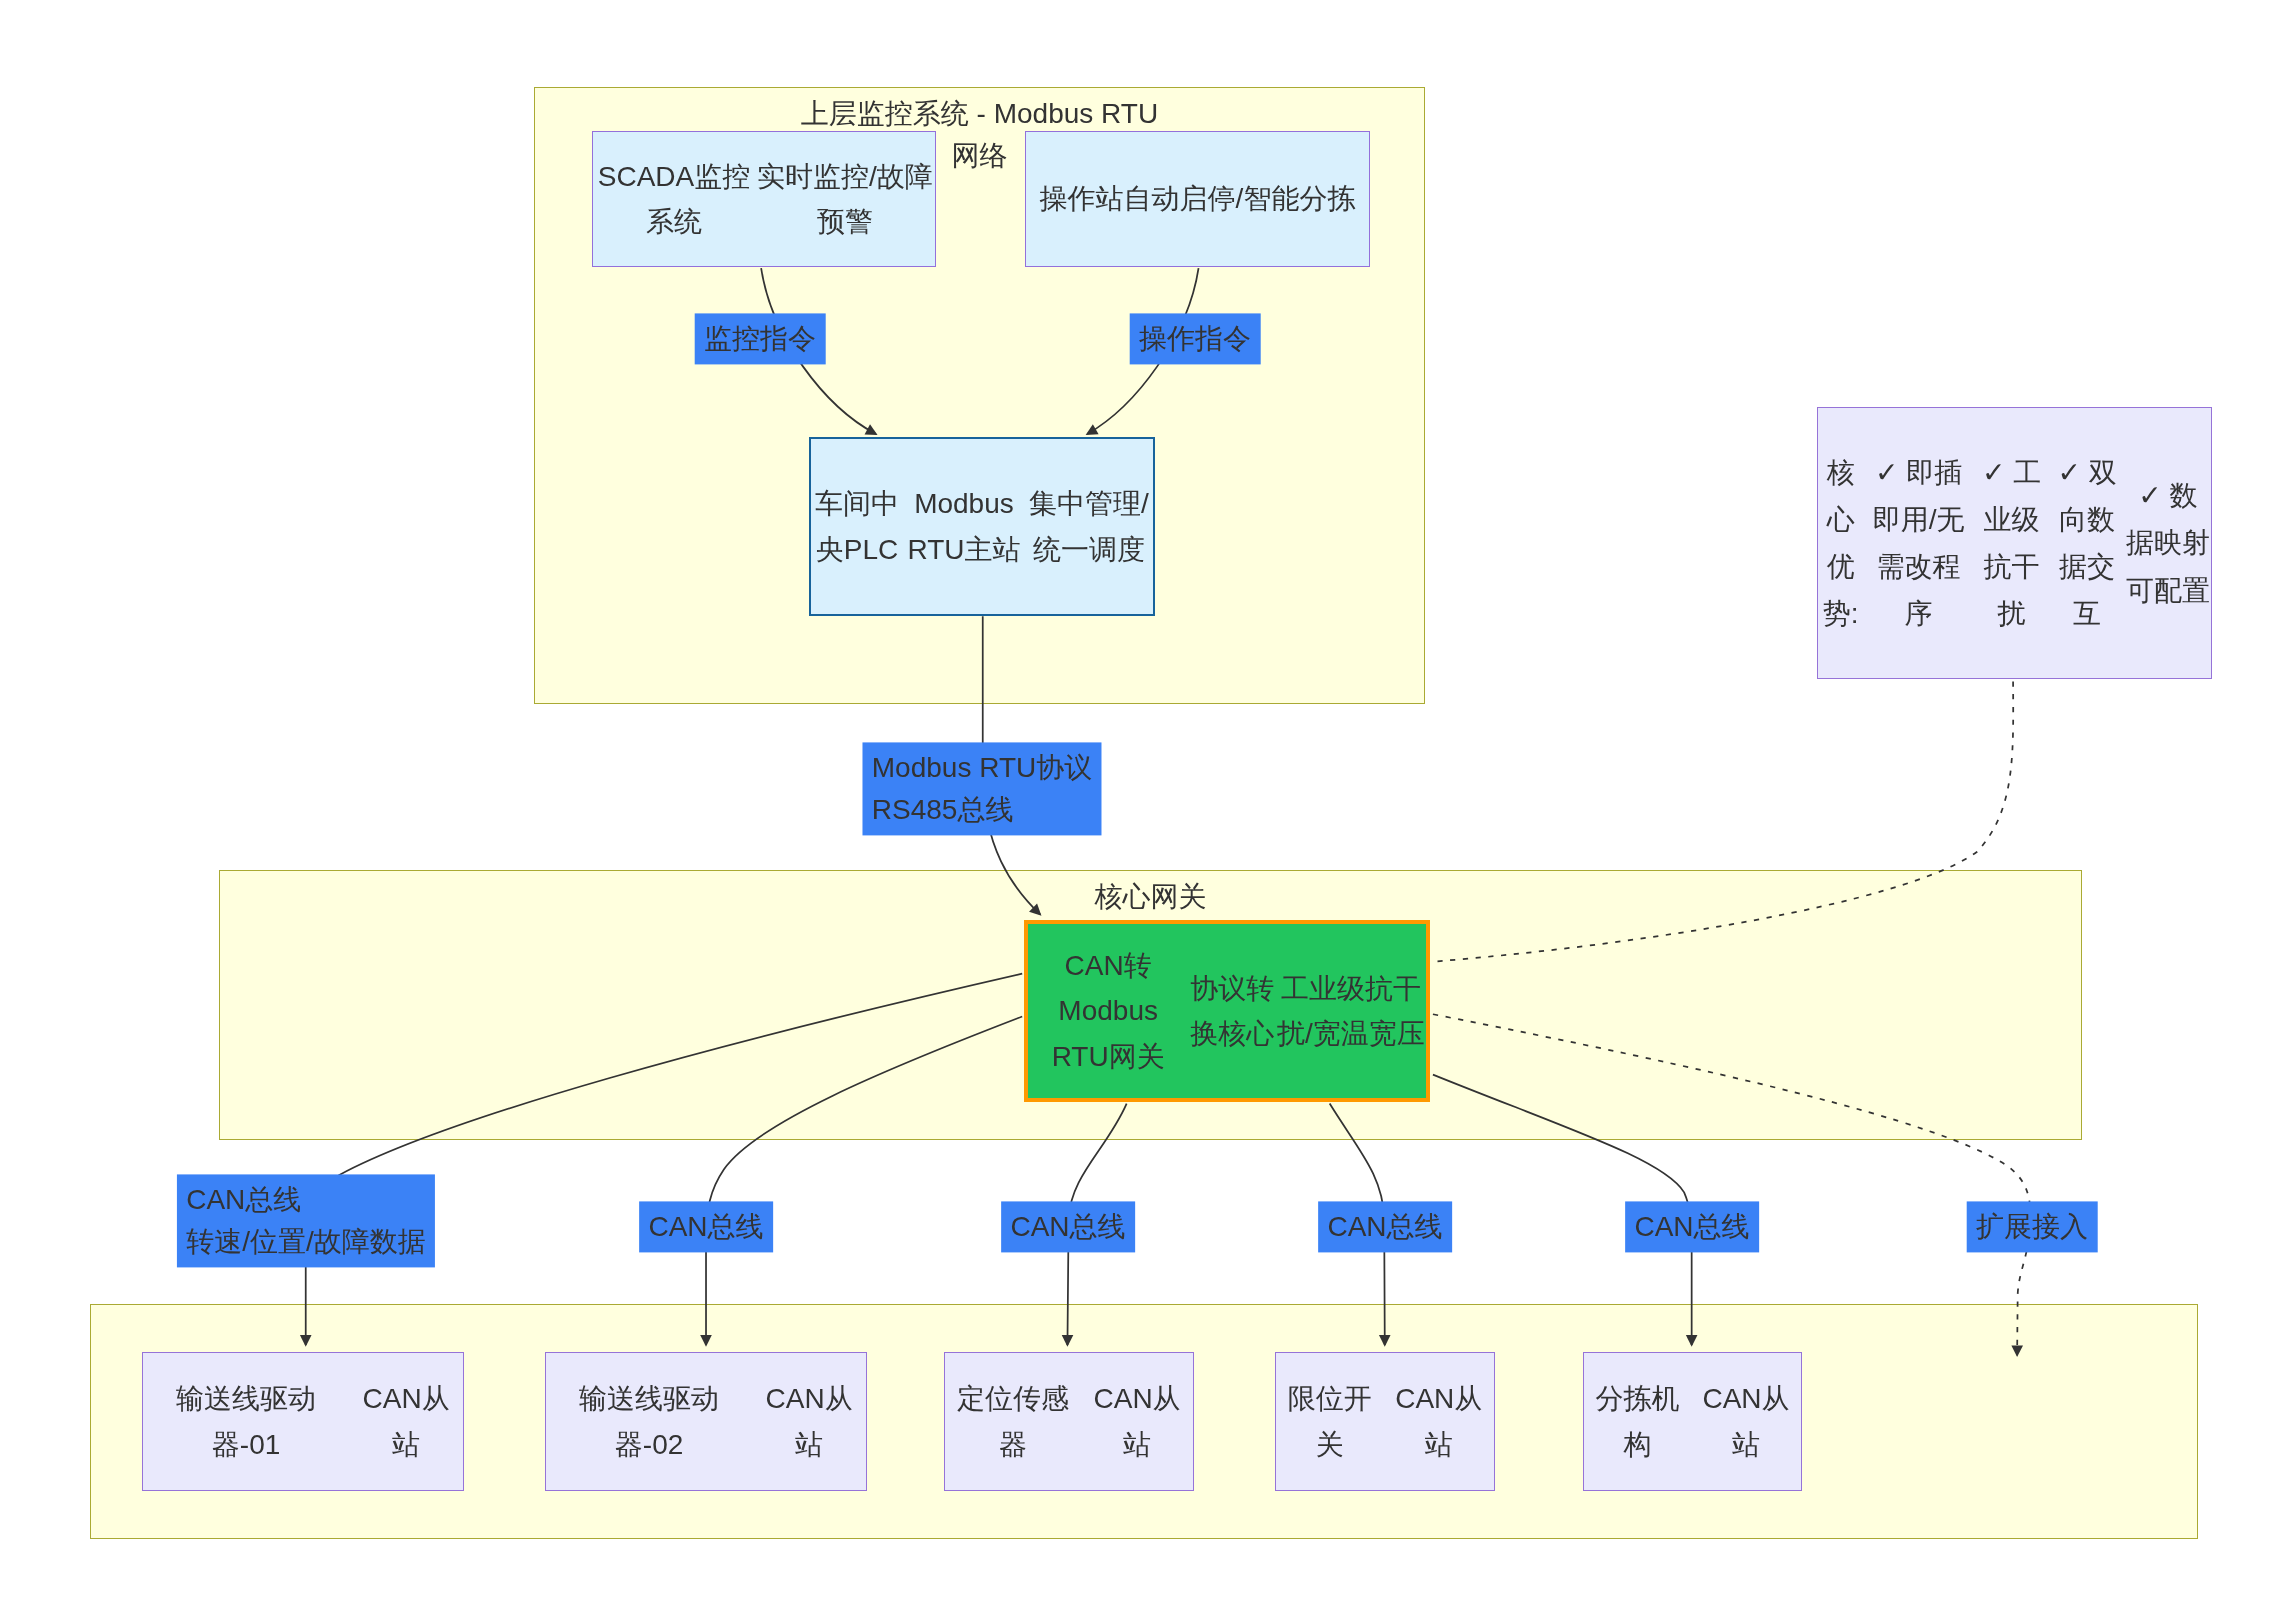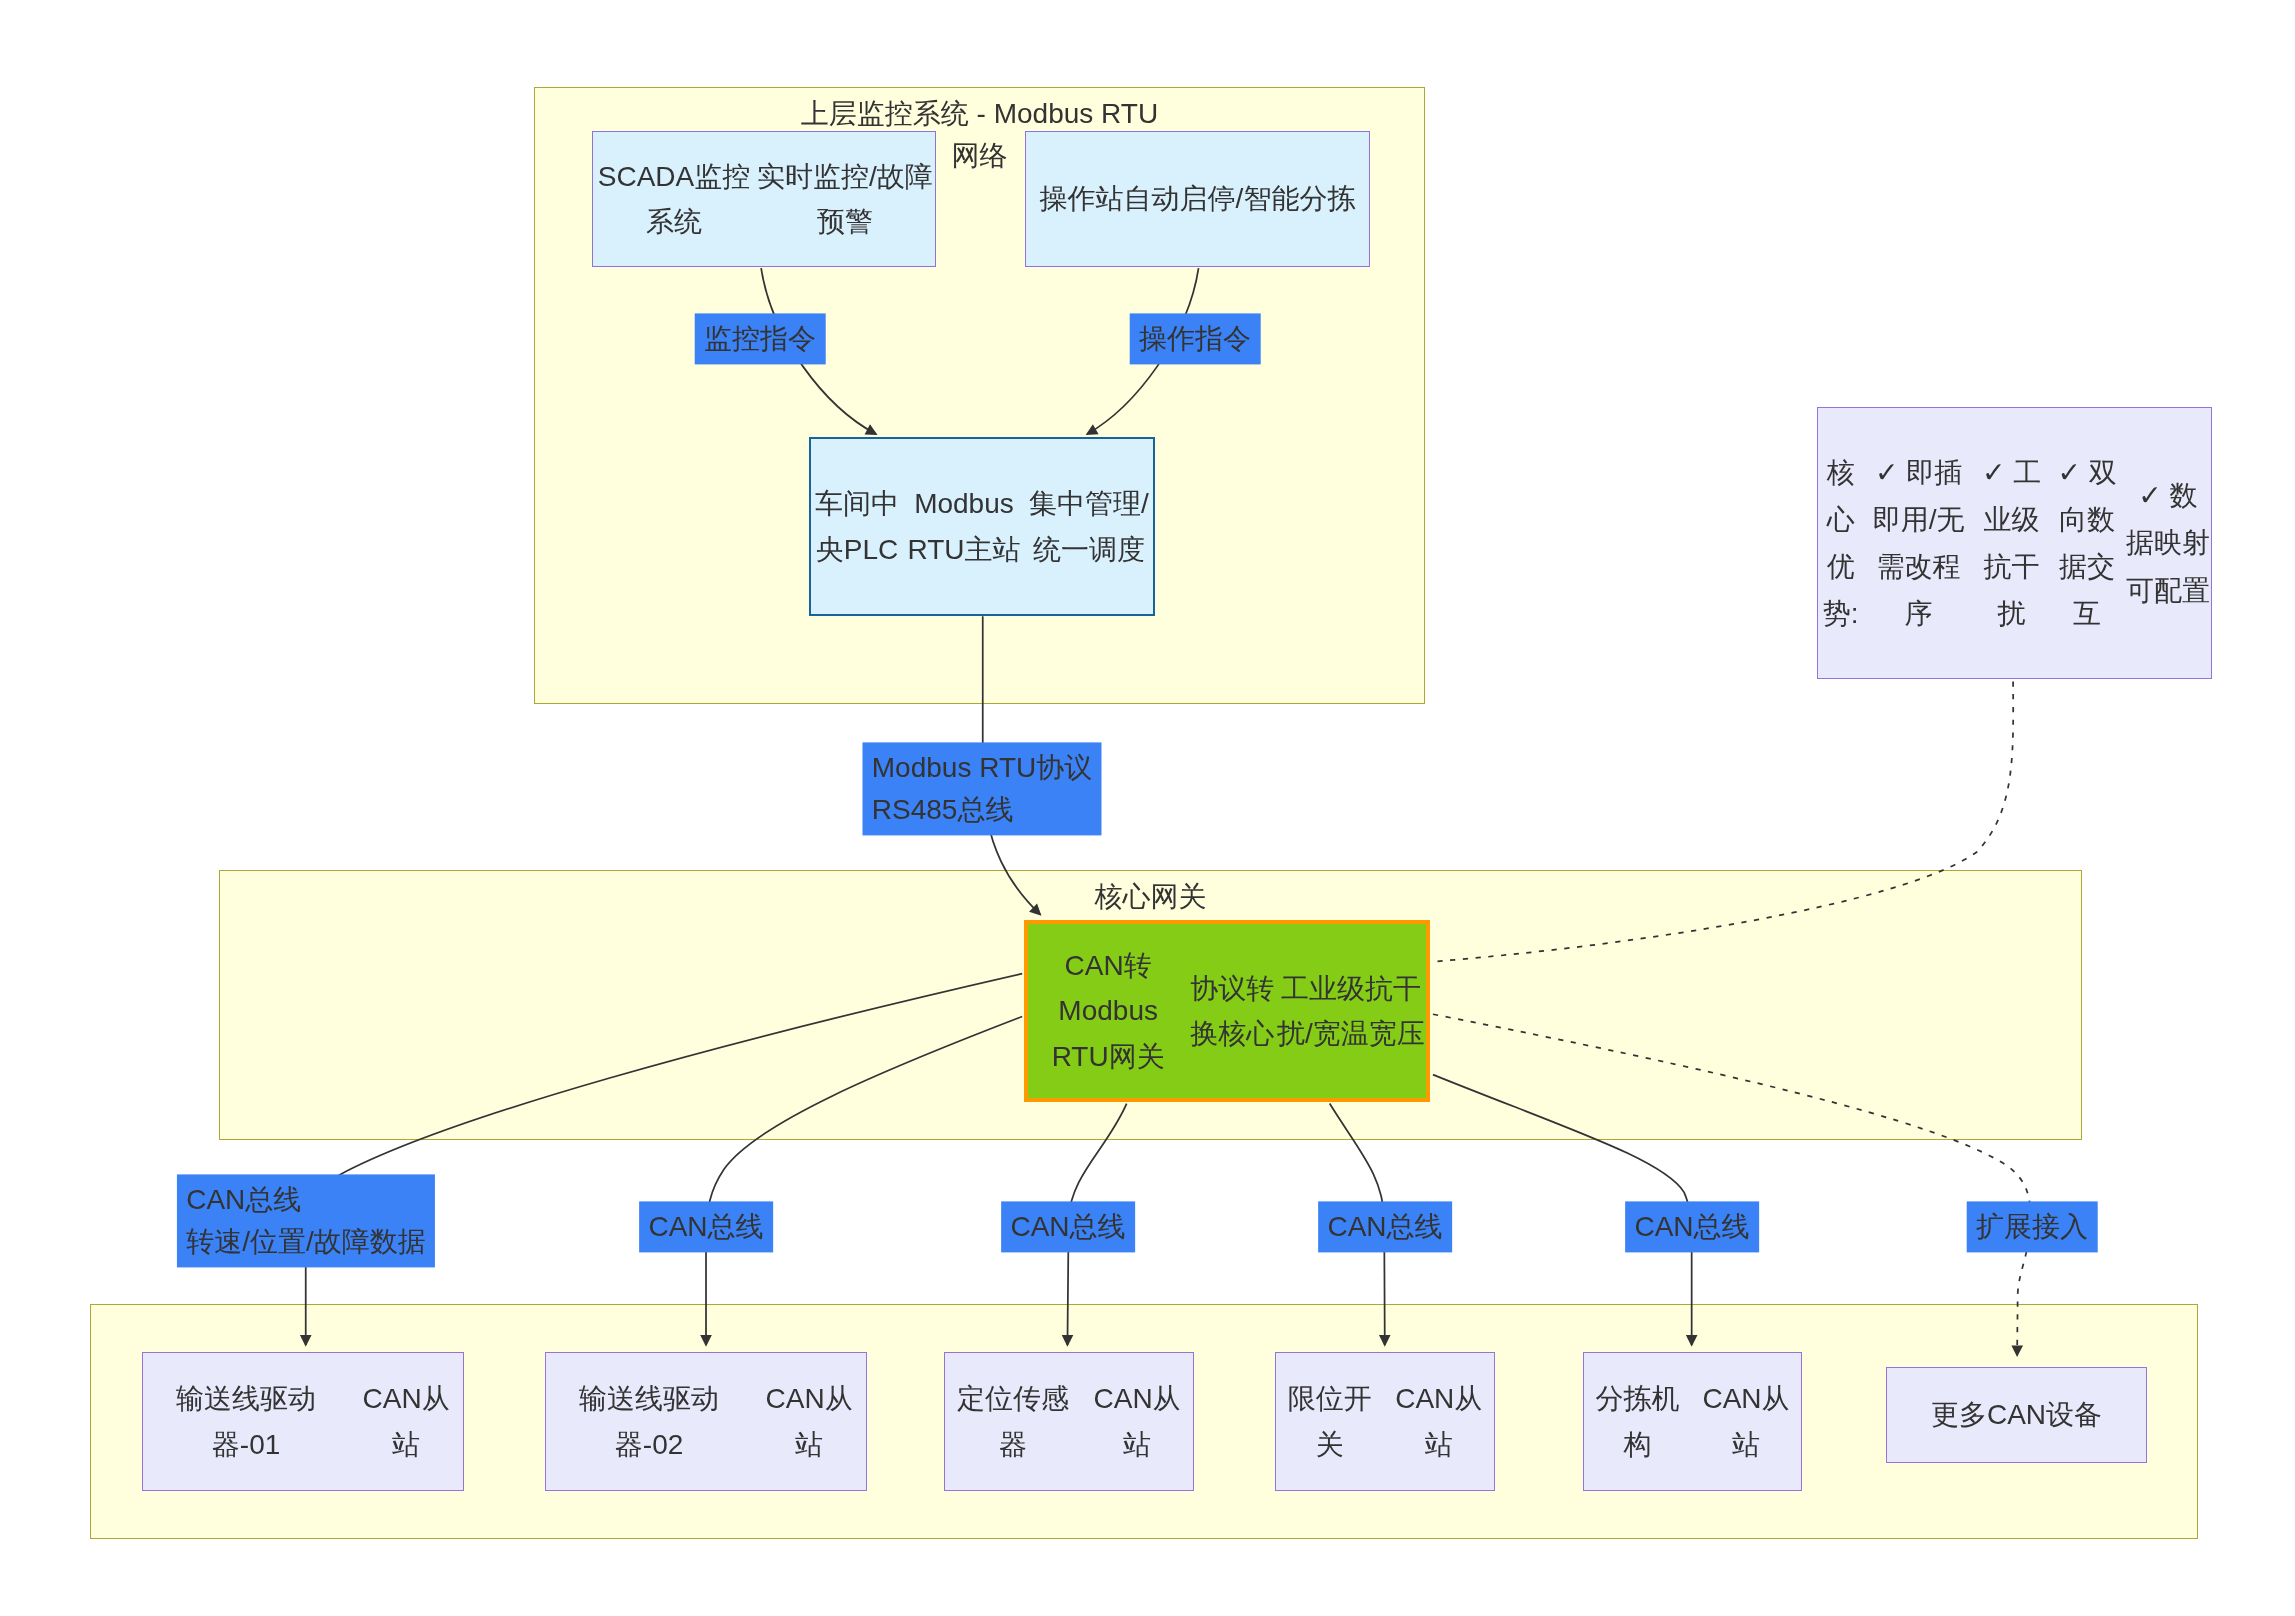--- a/index.html
+++ b/index.html
@@ -40,21 +40,21 @@
     align-items:center;
     justify-content:center;
     text-align:center;
     font-size:28px;
     line-height:1.62;
     box-sizing:border-box;
     z-index:3;
   }
   .node-blue{ background:#d9f0fd; border:1.7px solid #9370db; }
   .node-plc{  background:#d9f0fd; border:2.3px solid #17639b; }
-  .node-gw{   background:#84cc16; border:4.6px solid #ff9900; }
+  .node-gw{   background:#22c55e; border:4.6px solid #ff9900; }
   .node-lav{  background:#e9e9fc; border:1.7px solid #9673d8; }
   .elabel{
     position:absolute;
     transform:translate(-50%,-50%);
     background:#3b82f6;
     font-size:28px;
     line-height:1.5;
     padding:4.6px 9.3px;
     text-align:left;
     white-space:nowrap;
@@ -145,23 +145,20 @@
   <div class="node node-lav" style="left:1275px;top:1352px;width:220px;height:139px;">
     <div>限位开关</div>
     <div>CAN从站</div>
   </div>
 
   <div class="node node-lav" style="left:1583px;top:1352px;width:219px;height:139px;">
     <div>分拣机构</div>
     <div>CAN从站</div>
   </div>
 
-  <div class="node node-lav" style="left:1886px;top:1367px;width:261px;height:96px;">
-    <div>更多CAN设备</div>
-  </div>
 
   <div class="elabel" style="left:760px;top:339px;">监控指令</div>
   <div class="elabel" style="left:1195px;top:339px;">操作指令</div>
 
   <div class="elabel" style="left:982px;top:789px;">
     <div>Modbus RTU协议</div>
     <div>RS485总线</div>
   </div>
 
   <div class="elabel" style="left:306px;top:1221px;">

